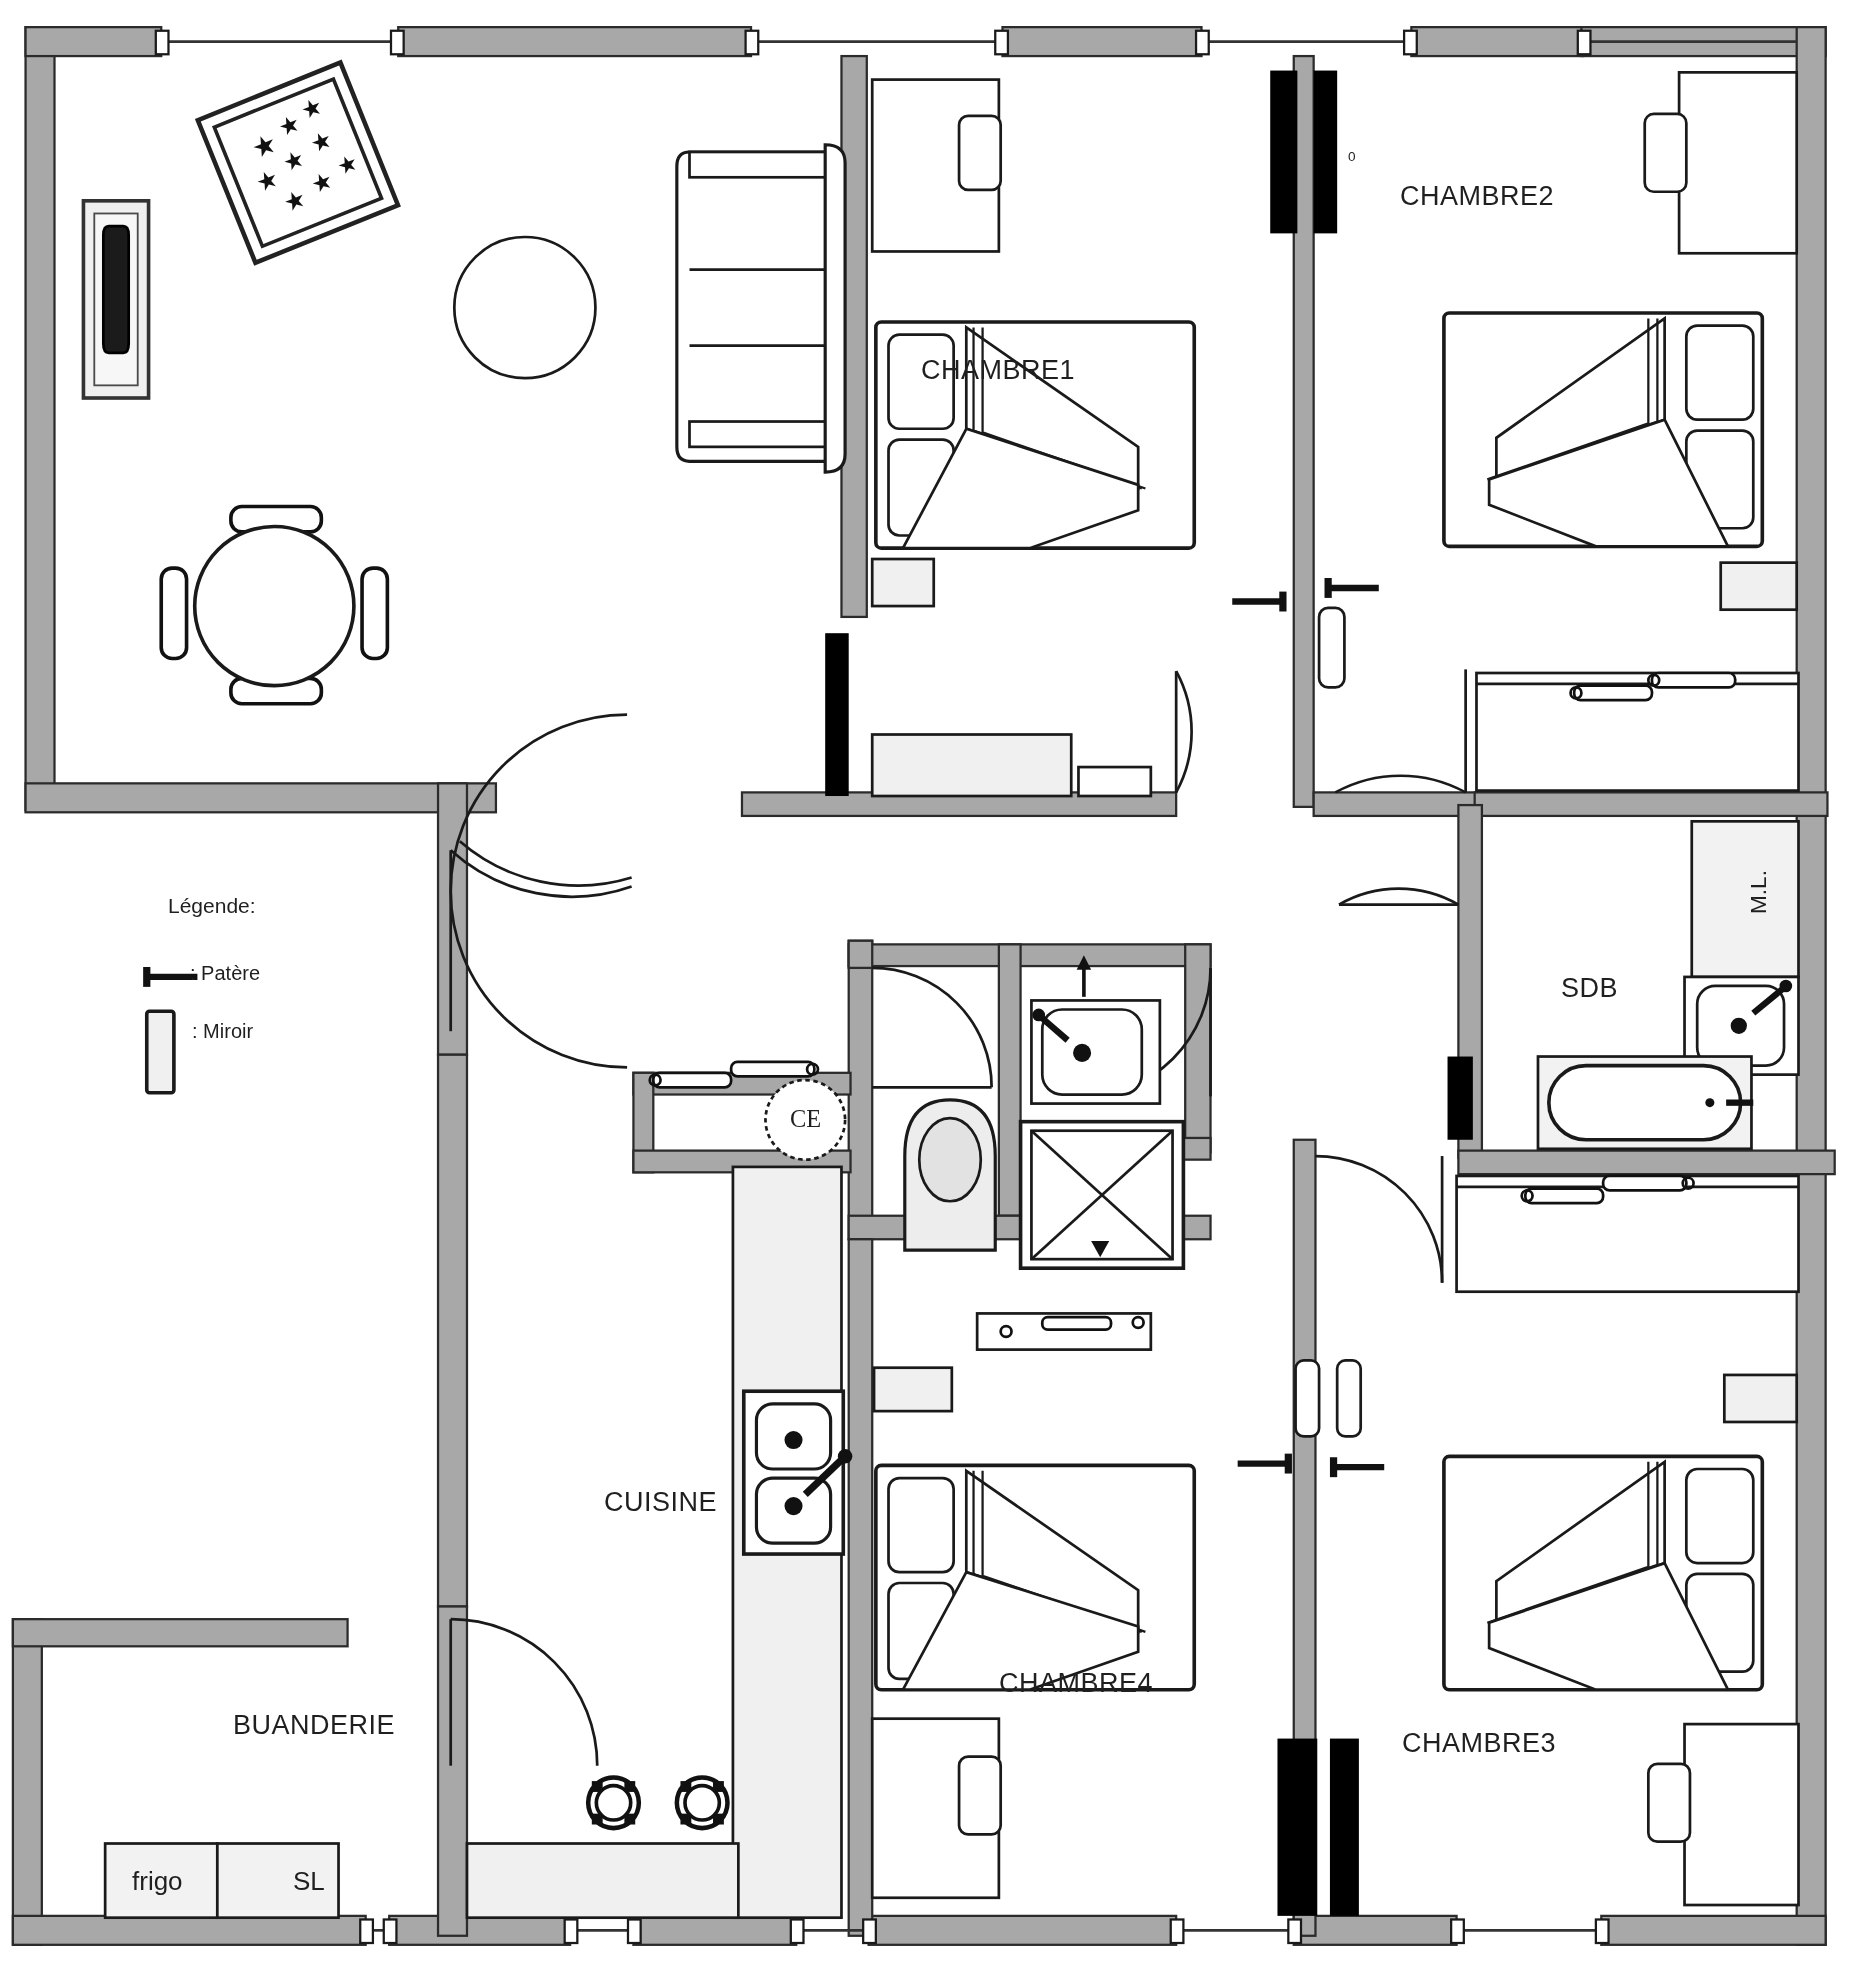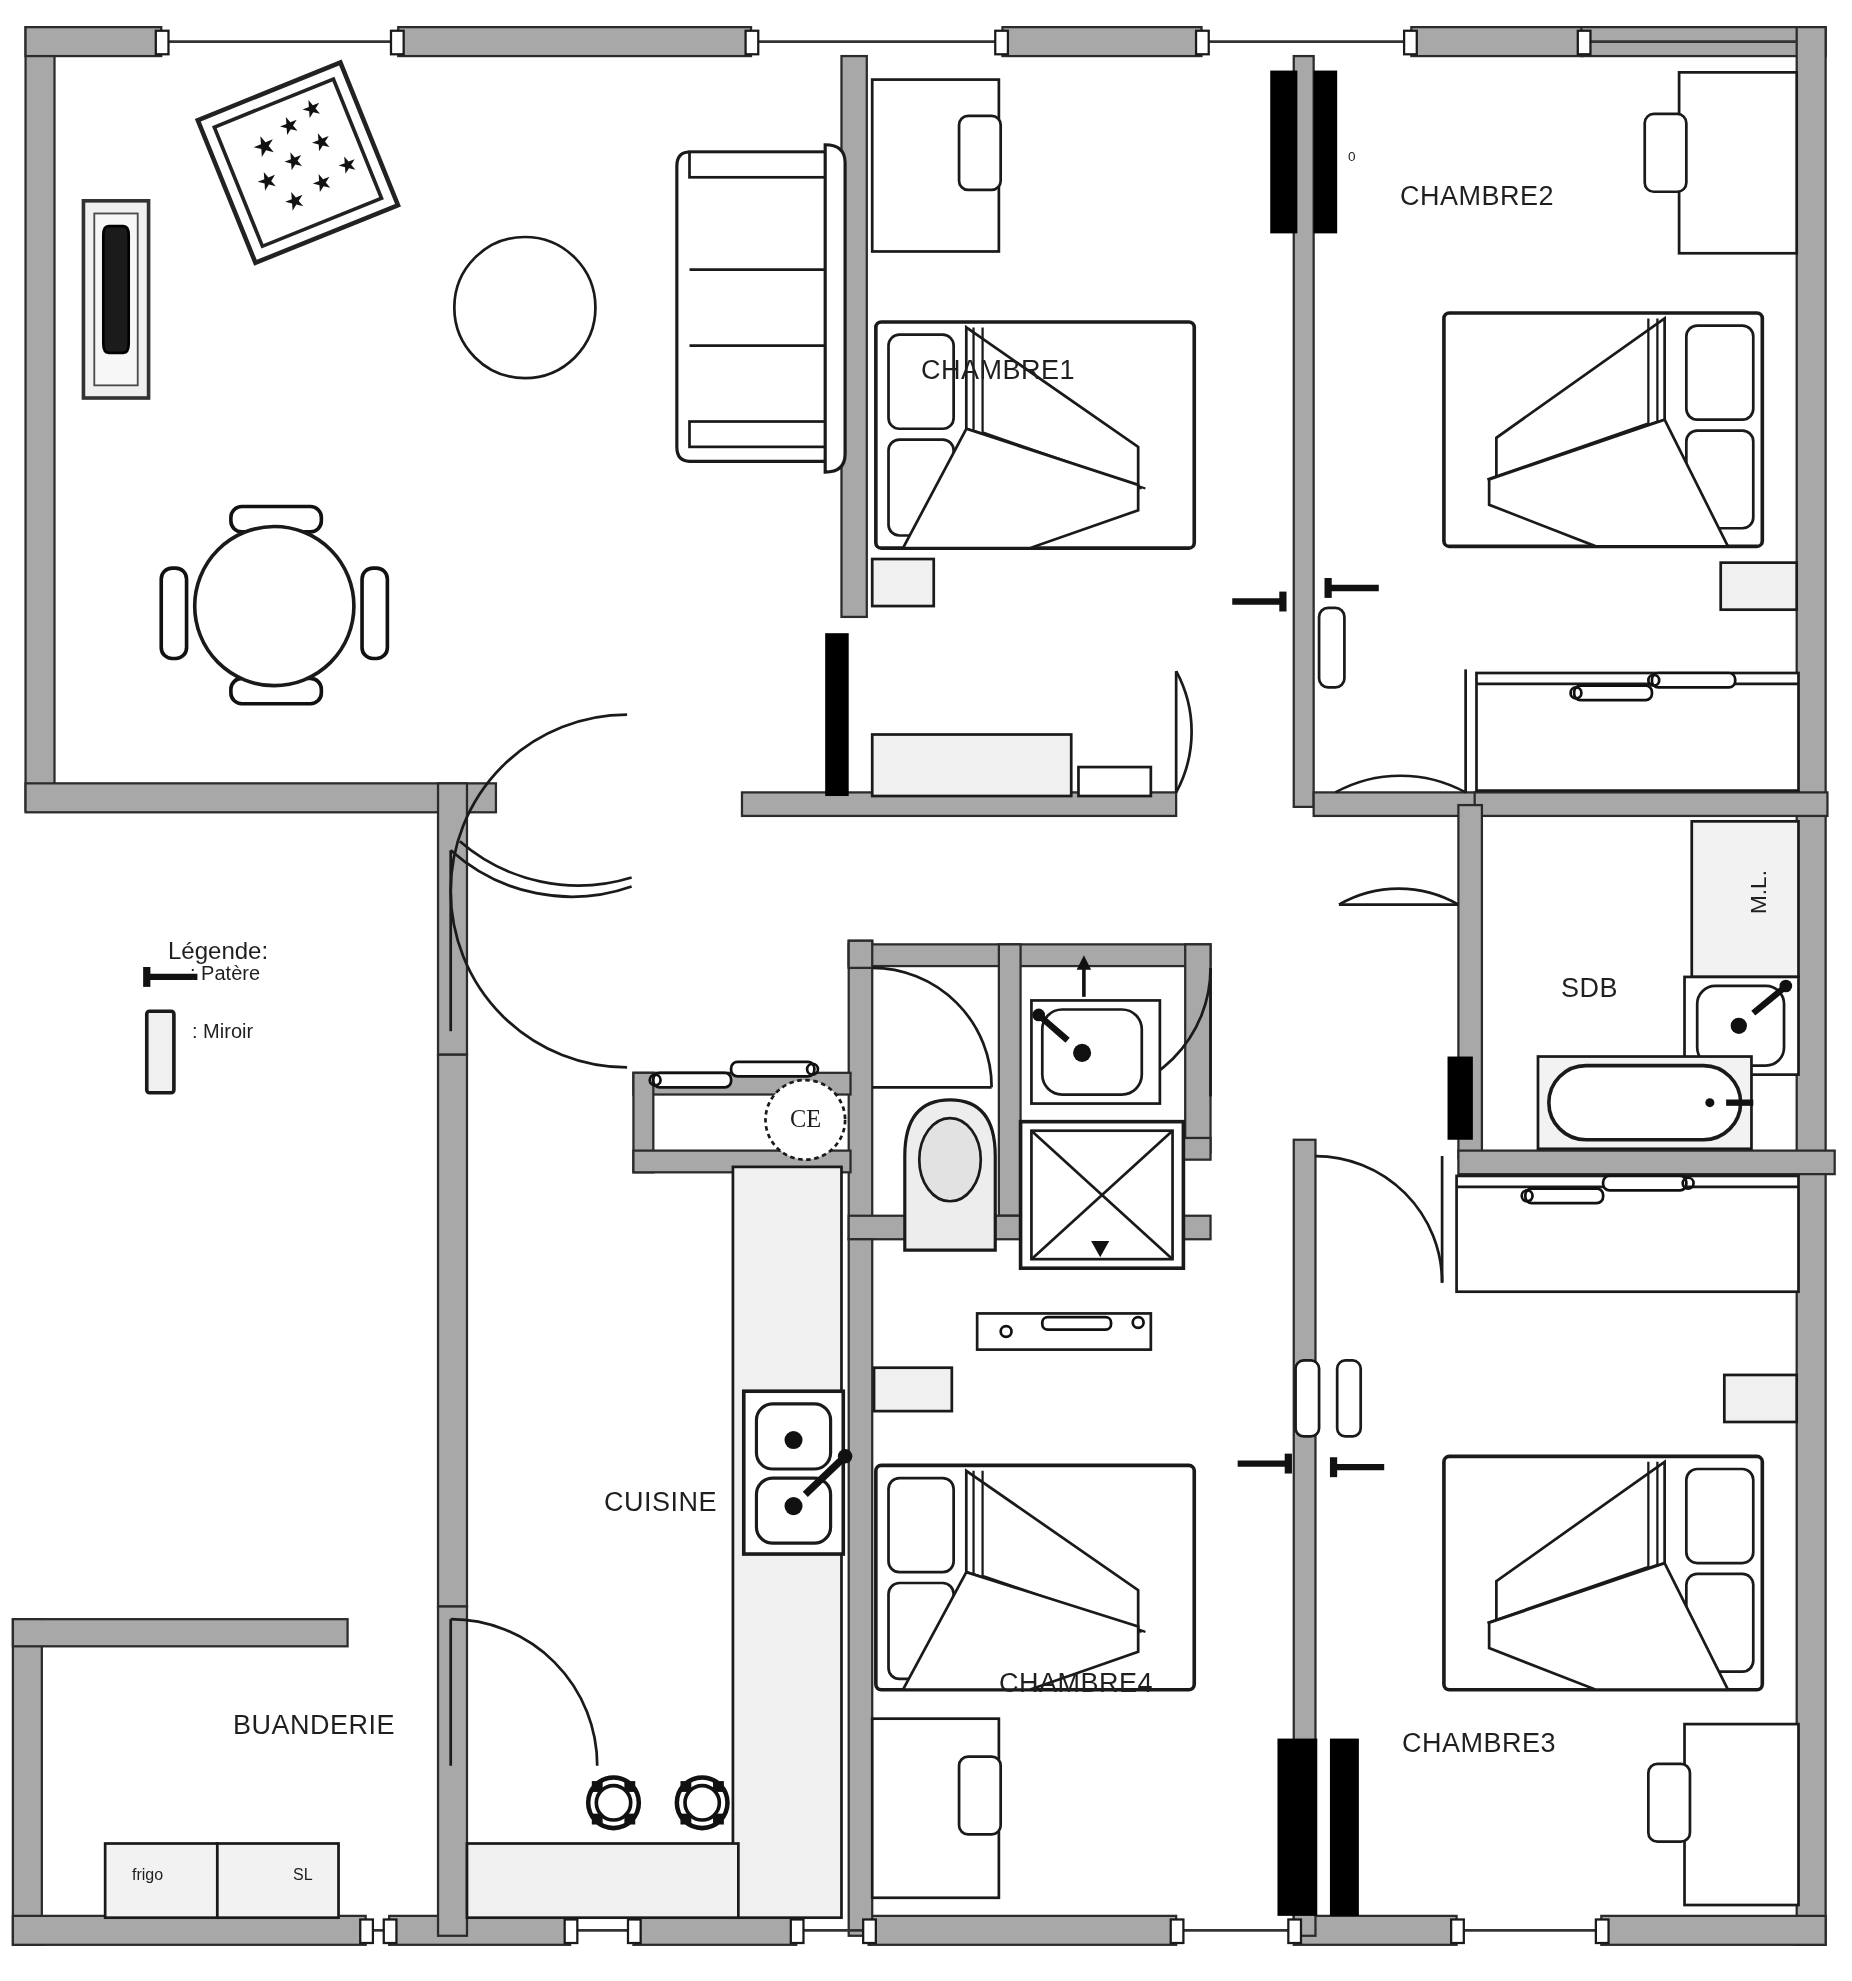--- a/index.html
+++ b/index.html
@@ -2,23 +2,23 @@
 <html style="font-size:14.5px"><head>
 <meta charset="utf-8">
 <title>Plan</title>
 <style>
   html,body{margin:0;padding:0;background:#ffffff;}
   body{font-family:"Liberation Sans",sans-serif;}
   #stage{position:relative;width:1853px;height:1981px;background:#ffffff;overflow:hidden;}
   svg#plan{position:absolute;left:0;top:0;width:1853px;height:1981px;display:block;}
   .lbl{position:absolute;color:#1f1f1f;font-family:"Liberation Sans",sans-serif;white-space:nowrap;}
   .room-label{font-size:27px;letter-spacing:0.5px;}
-  .legend-title{font-size:24px;margin-top:43px;}
+  .legend-title{font-size:21px;}
   .legend-item{font-size:20px;}
-  .appl-label{font-size:16px;}
+  .appl-label{font-size:26px;}
   .ce-label{font-size:24.4px;}
   .tiny{font-size:13.6px;}
   .vert{transform:rotate(-90deg);transform-origin:left top;font-size:22.6px;}
 </style>
 </head>
 <body>
 
 <div id="stage">
 
   <svg id="plan" viewBox="0 0 2048 2190">

